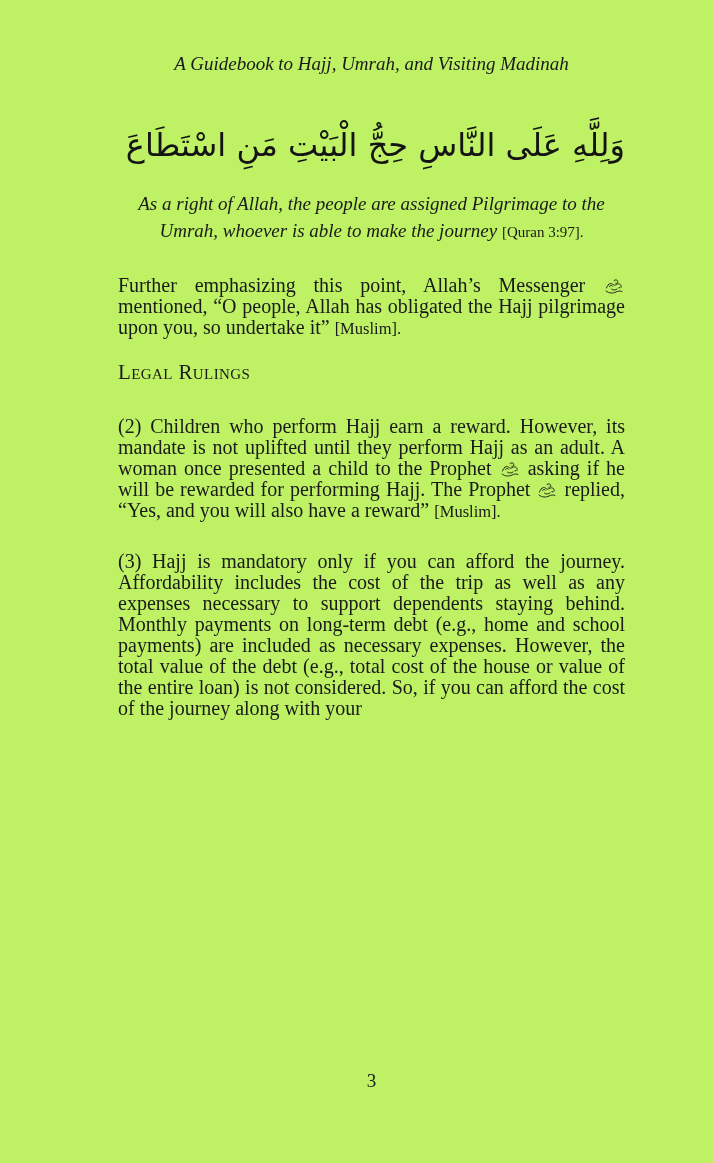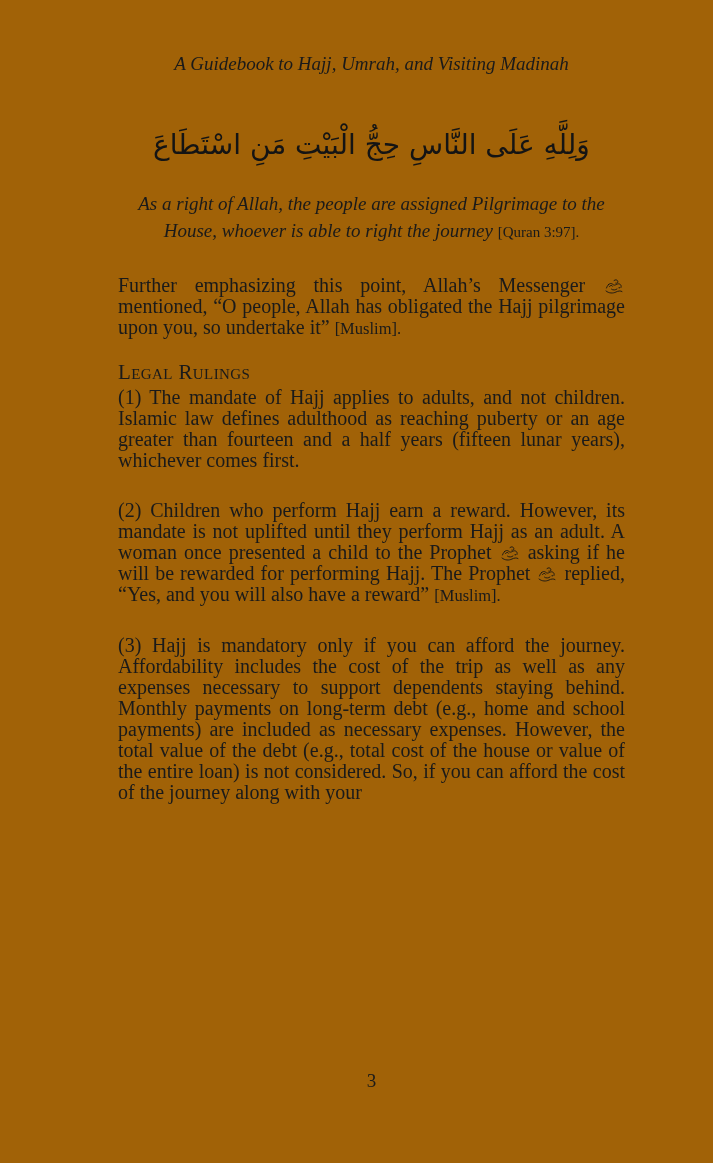--- a/index.html
+++ b/index.html
@@ -4,45 +4,44 @@
 <style>
   html, body {
     margin: 0;
     padding: 0;
     background: #ffffff;
   }
   .page {
     position: relative;
     width: 713px;
     height: 1163px;
-    background: #a16207;
+    background: #bef264;
     color: #1a1a1a;
     font-family: "Liberation Serif", serif;
     overflow: hidden;
   }
   .content {
     position: absolute;
     left: 118px;
     top: 0;
     width: 507px;
   }
   .running-header {
     margin-top: 52px;
     text-align: center;
     font-style: italic;
     font-size: 19px;
     line-height: 24px;
     white-space: nowrap;
   }
   .arabic-verse {
     margin-top: 38px;
-    text-align: center;
     direction: rtl;
     font-family: "DejaVu Sans", sans-serif;
-    font-size: 28px;
+    font-size: 32px;
     line-height: 62px;
     color: #141414;
   }
   .translation {
     margin-top: 14px;
     text-align: center;
     font-style: italic;
     font-size: 19px;
     line-height: 27px;
   }
@@ -93,21 +92,21 @@
 <div class="page">
   <div class="content">
 
     <div class="running-header">A Guidebook to Hajj, Umrah, and Visiting Madinah</div>
 
     <div class="arabic-verse">
       <div>وَلِلَّهِ عَلَى النَّاسِ حِجُّ الْبَيْتِ مَنِ اسْتَطَاعَ</div>
     </div>
 
     <div class="translation">
-      <span>As a right of Allah, the people are assigned Pilgrimage to the House, whoever is able to right the journey</span>
+      <span>As a right of Allah, the people are assigned Pilgrimage to the Umrah, whoever is able to make the journey</span>
       <span class="citation">[Quran 3:97].</span>
     </div>
 
     <p class="body-para">
       <span>Further emphasizing this point, Allah’s Messenger</span>
       <span class="pbuh">
         <svg width="20" height="20" viewBox="0 0 20 20" aria-hidden="true">
           <g fill="none" stroke="#141414" stroke-width="0.9" stroke-linecap="round">
             <path d="M2.5 12 C4 7.5, 7 6.5, 9 8.5 C11 10.5, 13 7, 15.5 8 C17 8.6, 17.5 10, 17 11.5"></path>
             <path d="M2 15 C5 17.5, 9 17.5, 12 16 C14 15, 16.5 14.5, 18 15.5"></path>
@@ -118,21 +117,20 @@
             <circle cx="4.6" cy="8.6" r="0.6" fill="#141414" stroke="none"></circle>
           </g>
         </svg>
       </span>
       <span>mentioned, “O people, Allah has obligated the Hajj pilgrimage upon you, so undertake it”</span>
       <span class="citation">[Muslim].</span>
     </p>
 
     <div class="section-heading">Legal Rulings</div>
 
-    <p class="body-para no-gap">(1) The mandate of Hajj applies to adults, and not children. Islamic law defines adulthood as reaching puberty or an age greater than fourteen and a half years (fifteen lunar years), whichever comes first.</p>
 
     <p class="body-para">
       <span>(2) Children who perform Hajj earn a reward. However, its mandate is not uplifted until they perform Hajj as an adult. A woman once presented a child to the Prophet</span>
       <span class="pbuh">
         <svg width="20" height="20" viewBox="0 0 20 20" aria-hidden="true">
           <g fill="none" stroke="#141414" stroke-width="0.9" stroke-linecap="round">
             <path d="M2.5 12 C4 7.5, 7 6.5, 9 8.5 C11 10.5, 13 7, 15.5 8 C17 8.6, 17.5 10, 17 11.5"></path>
             <path d="M2 15 C5 17.5, 9 17.5, 12 16 C14 15, 16.5 14.5, 18 15.5"></path>
             <path d="M5.5 10.5 C6.5 9, 8 9, 8.5 10.2"></path>
             <path d="M10 4.5 C11.5 3.2, 13.5 3.8, 13.8 5.5 C14 6.8, 13 7.6, 11.8 7.2"></path>

